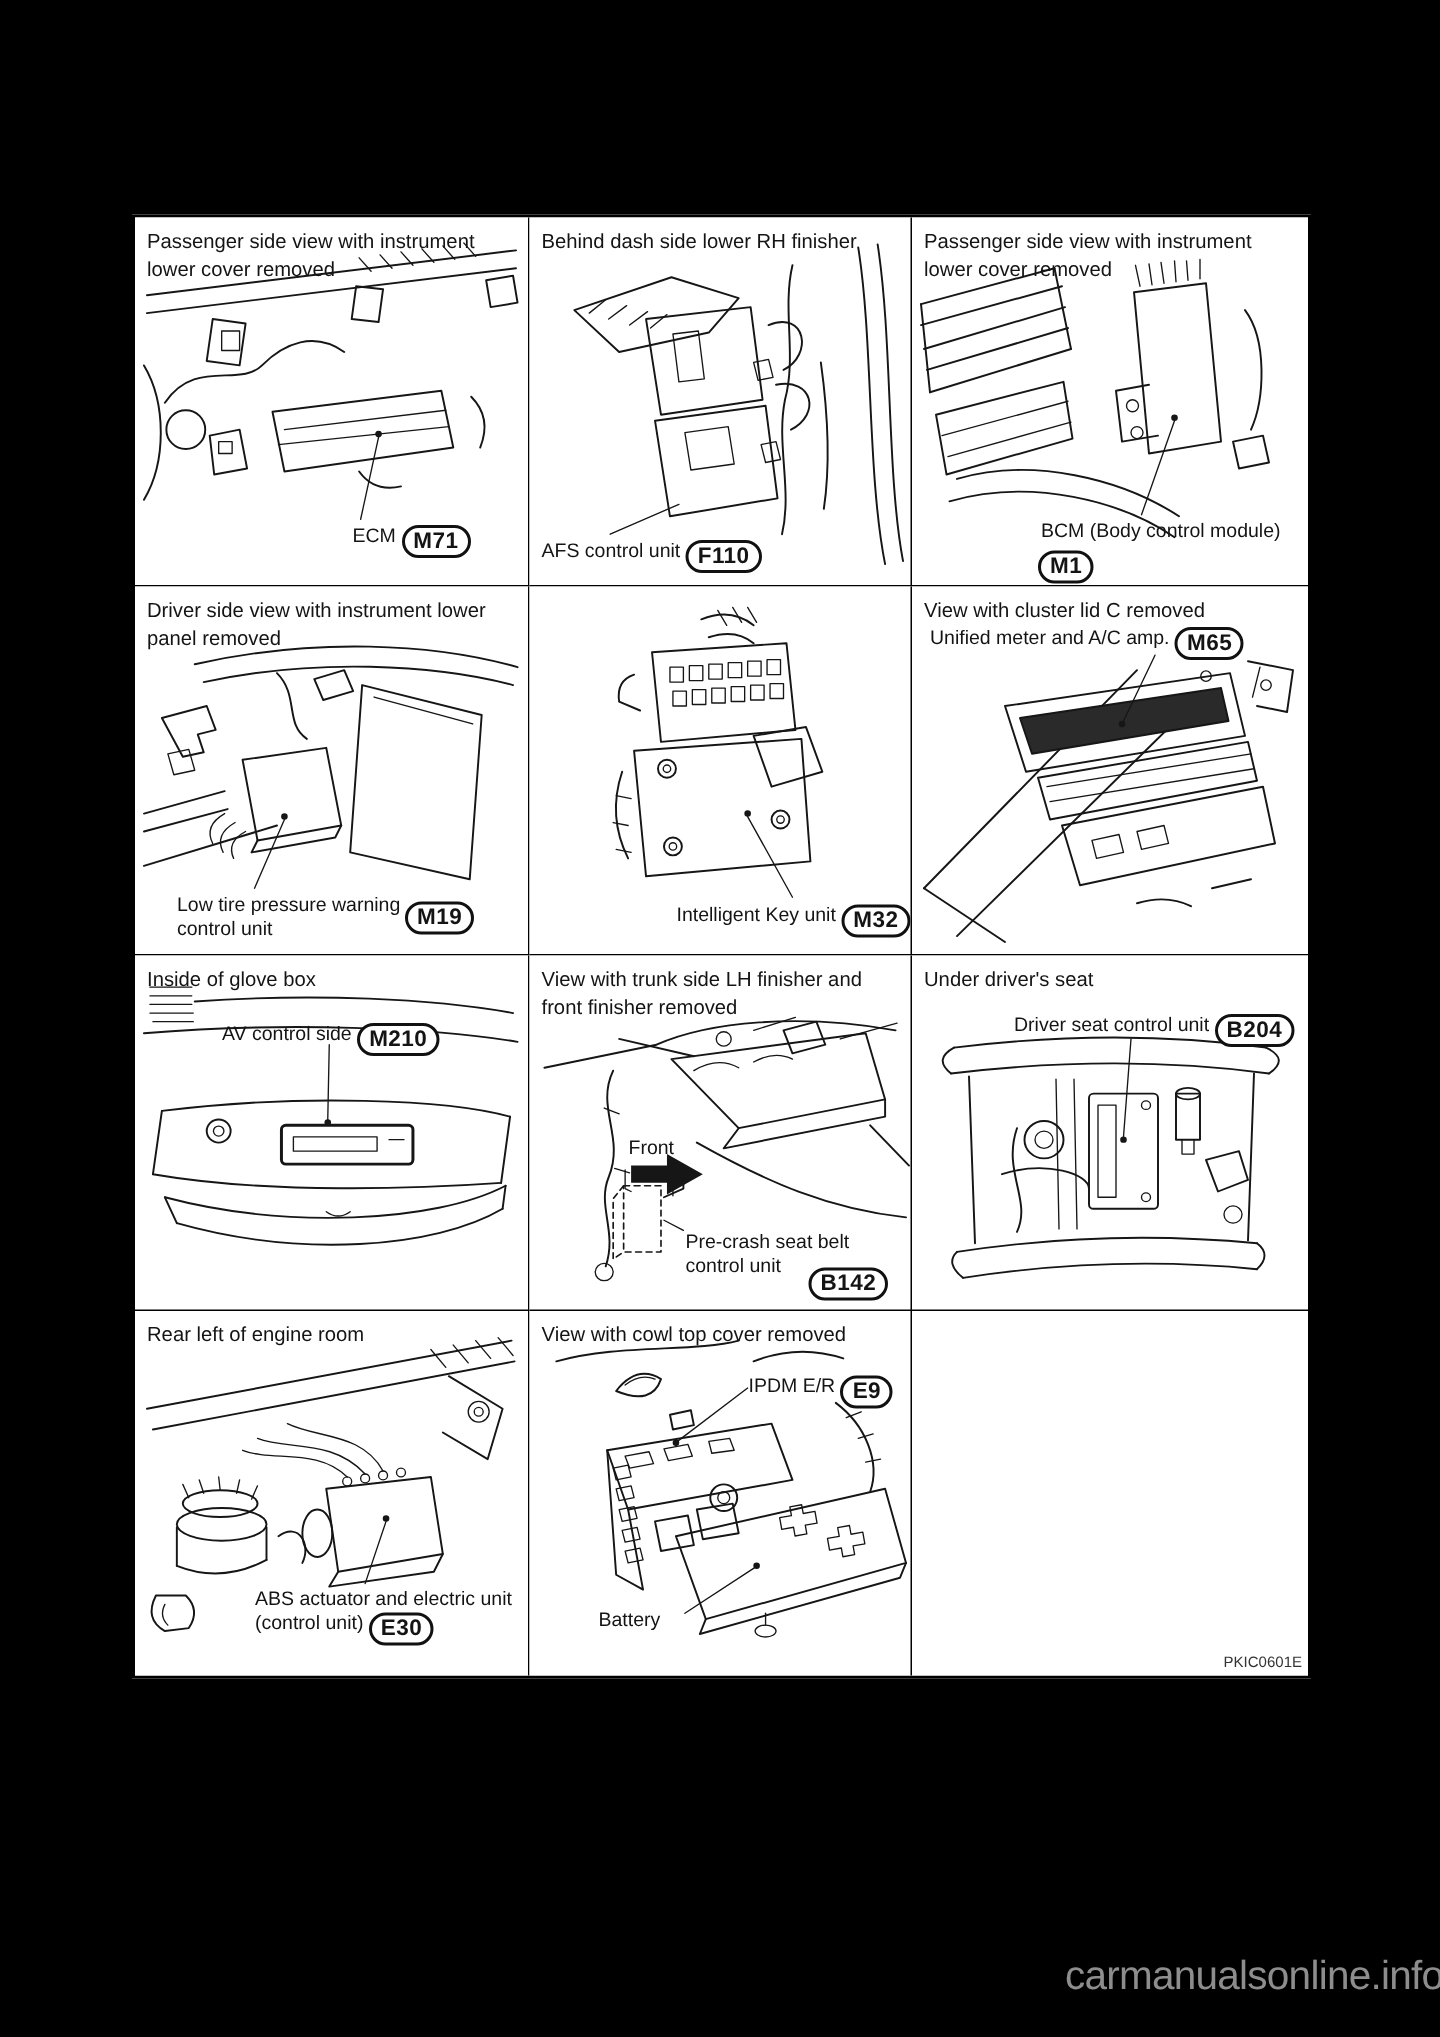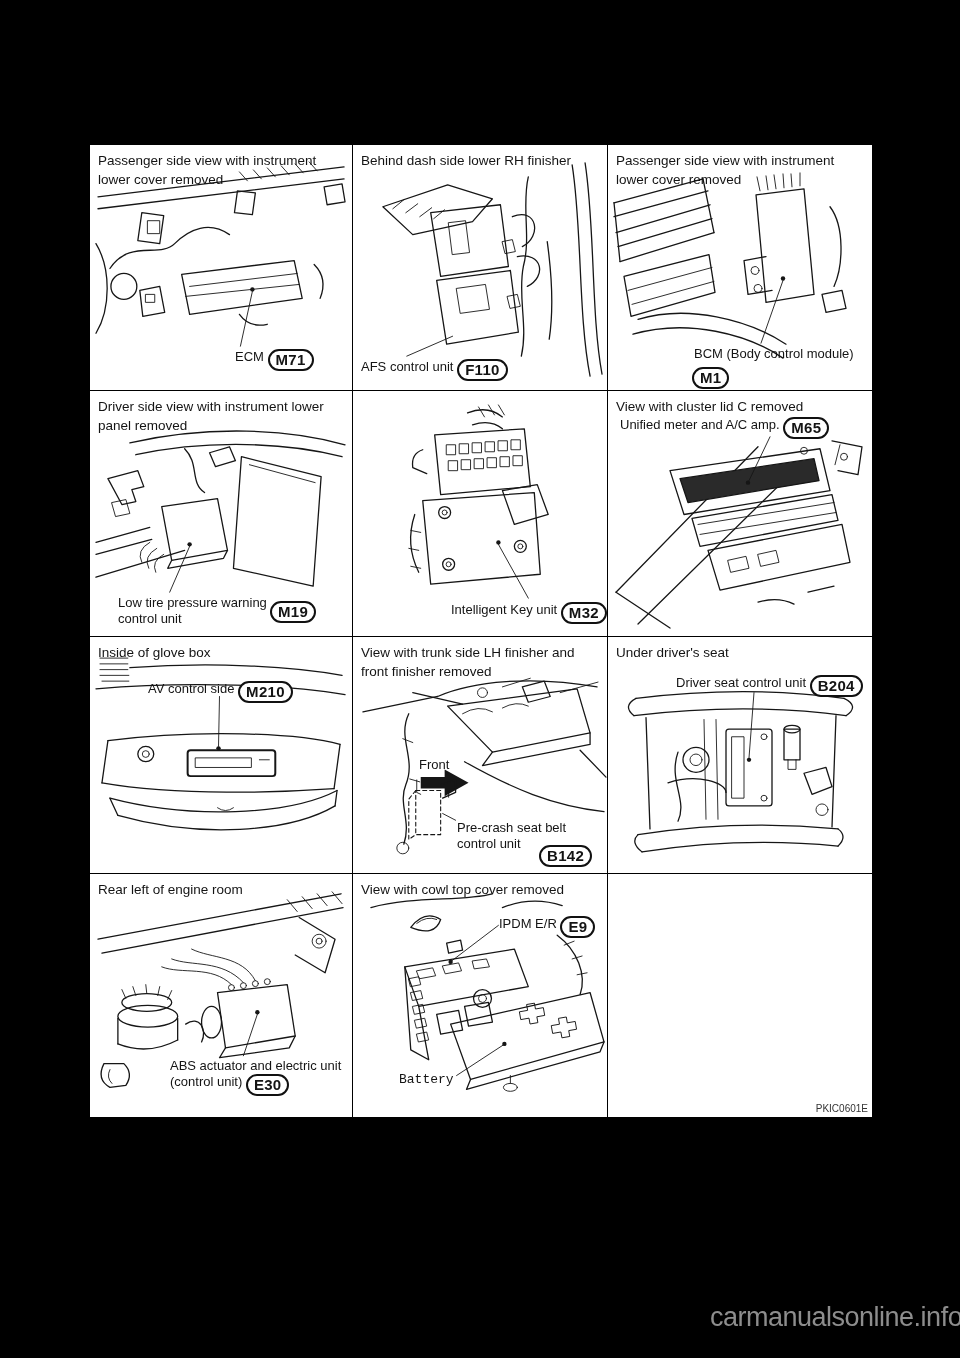--- a/index.html
+++ b/index.html
@@ -331,21 +331,21 @@
           <path class="t" d="M158,212 v-8"></path>
         <path class="t" d="M146,52 L99,88"></path>
           <circle class="dot" cx="98" cy="89" r="2.2"></circle>
         <path class="t" d="M104,204 L151,173"></path>
           <circle class="dot" cx="152" cy="172" r="2.2"></circle>
       </svg>
       <div class="lbl nowrap" style="left:146px;top:42px;">
         <span>IPDM E/R</span>
         <span class="badge">E9</span>
       </div>
-      <div class="lbl nowrap" style="left:46px;top:198px;font-family:Liberation Mono, monospace;">Battery</div>
+      <div class="lbl nowrap" style="left:46px;top:198px;">Battery</div>
     </div>
 
     <div class="cell c3 r4">
       <div class="caption"></div>
       <div class="figcode">PKIC0601E</div>
     </div>
 
   </div>
 
   <div class="watermark">carmanualsonline.info</div>

